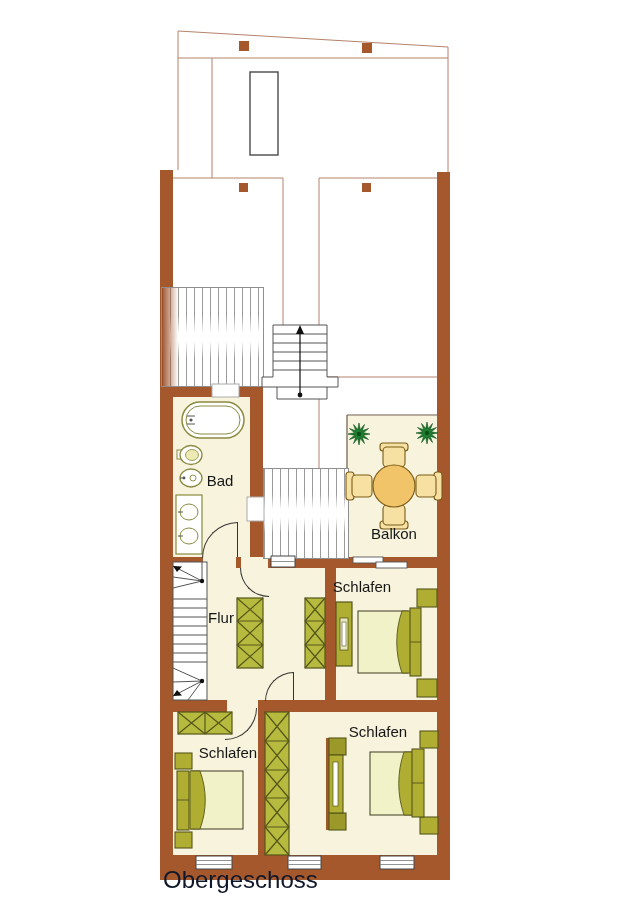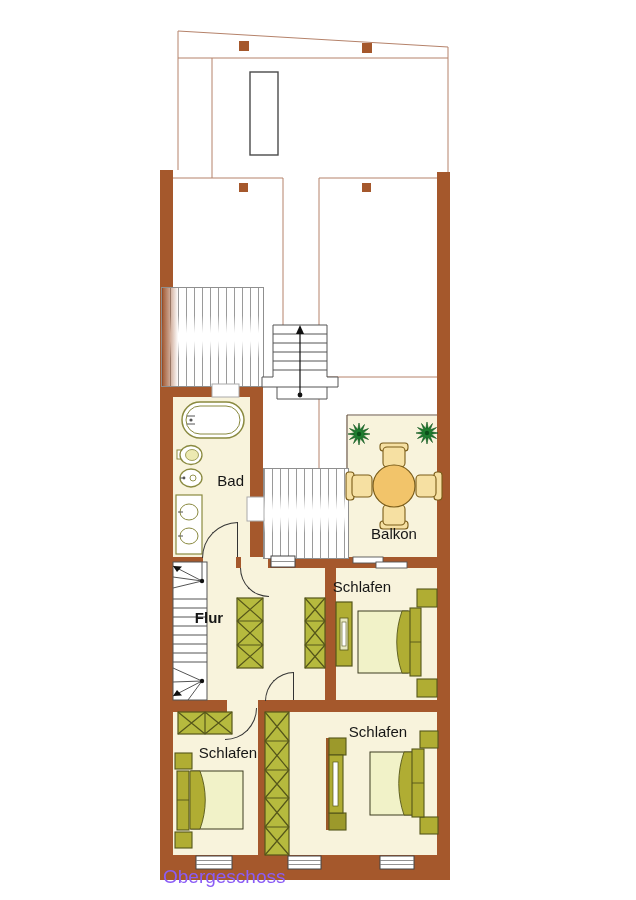--- a/index.html
+++ b/index.html
@@ -9,21 +9,21 @@
   .floor{position:absolute;background:#f8f3dc;}
   .hatch{position:absolute;background-color:#fff;border:1px solid #8f8f8f;
          background-image:
            linear-gradient(180deg, rgba(255,255,255,0) 28%, #fff 46%, #fff 54%, rgba(255,255,255,0) 72%),
            repeating-linear-gradient(90deg, #9a9a9a 0 1.3px, rgba(0,0,0,0) 1.3px 8px);}
   .hatch.left-shade{background-image:
            linear-gradient(90deg, rgba(150,70,28,.92), rgba(150,70,28,0) 16%),
            linear-gradient(180deg, rgba(255,255,255,0) 28%, #fff 46%, #fff 54%, rgba(255,255,255,0) 72%),
            repeating-linear-gradient(90deg, #9a9a9a 0 1.3px, rgba(0,0,0,0) 1.3px 8px);}
   .lbl{position:absolute;font-size:15px;line-height:1.1;color:#151515;text-align:center;}
-  .floor-title{position:absolute;font-size:19px;color:#8b5cf6;}
+  .floor-title{position:absolute;font-size:24px;color:#0f172a;}
   .arc{position:absolute;}
   .leaf{position:absolute;background:#333;}
   svg{position:absolute;left:0;top:0;}
   .z1{z-index:1}.z2{z-index:2}.z3{z-index:3}.z4{z-index:4}.z5{z-index:5}.z6{z-index:6}
 </style>
 </head>
 <body>
 
 <div class="plan">
 
@@ -216,21 +216,21 @@
   <div class="arc z5" style="left:202px;top:522px;width:35px;height:35px;border-top:1px solid #333;border-left:1px solid #333;border-top-left-radius:100%;"></div>
   <div class="leaf z5" style="left:237px;top:522px;width:1px;height:35px;"></div>
 
   <div class="arc z5" style="left:240px;top:568px;width:28px;height:28px;border-bottom:1px solid #333;border-left:1px solid #333;border-bottom-left-radius:100%;"></div>
 
   <div class="arc z5" style="left:265px;top:672px;width:28px;height:28px;border-top:1px solid #333;border-left:1px solid #333;border-top-left-radius:100%;"></div>
   <div class="leaf z5" style="left:293px;top:672px;width:1px;height:28px;"></div>
 
   <div class="arc z5" style="left:225px;top:708px;width:31px;height:31px;border-bottom:1px solid #333;border-right:1px solid #333;border-bottom-right-radius:100%;"></div>
 
-  <div class="lbl z6" style="left:196px;top:473px;width:48px;text-align:right;">Bad</div>
+  <div class="lbl z6" style="left:196px;top:473px;width:48px;">Bad</div>
   <div class="lbl z6" style="left:364px;top:526px;width:60px;">Balkon</div>
   <div class="lbl z6" style="left:322px;top:579px;width:80px;">Schlafen</div>
-  <div class="lbl z6" style="left:183px;top:610px;width:52px;font-weight:bold;">Flur</div>
+  <div class="lbl z6" style="left:195px;top:610px;width:52px;">Flur</div>
   <div class="lbl z6" style="left:188px;top:745px;width:80px;">Schlafen</div>
   <div class="lbl z6" style="left:338px;top:724px;width:80px;">Schlafen</div>
 
   <div class="floor-title z6" style="left:163px;top:866px;">Obergeschoss</div>
 </div>
 
 </body></html>

